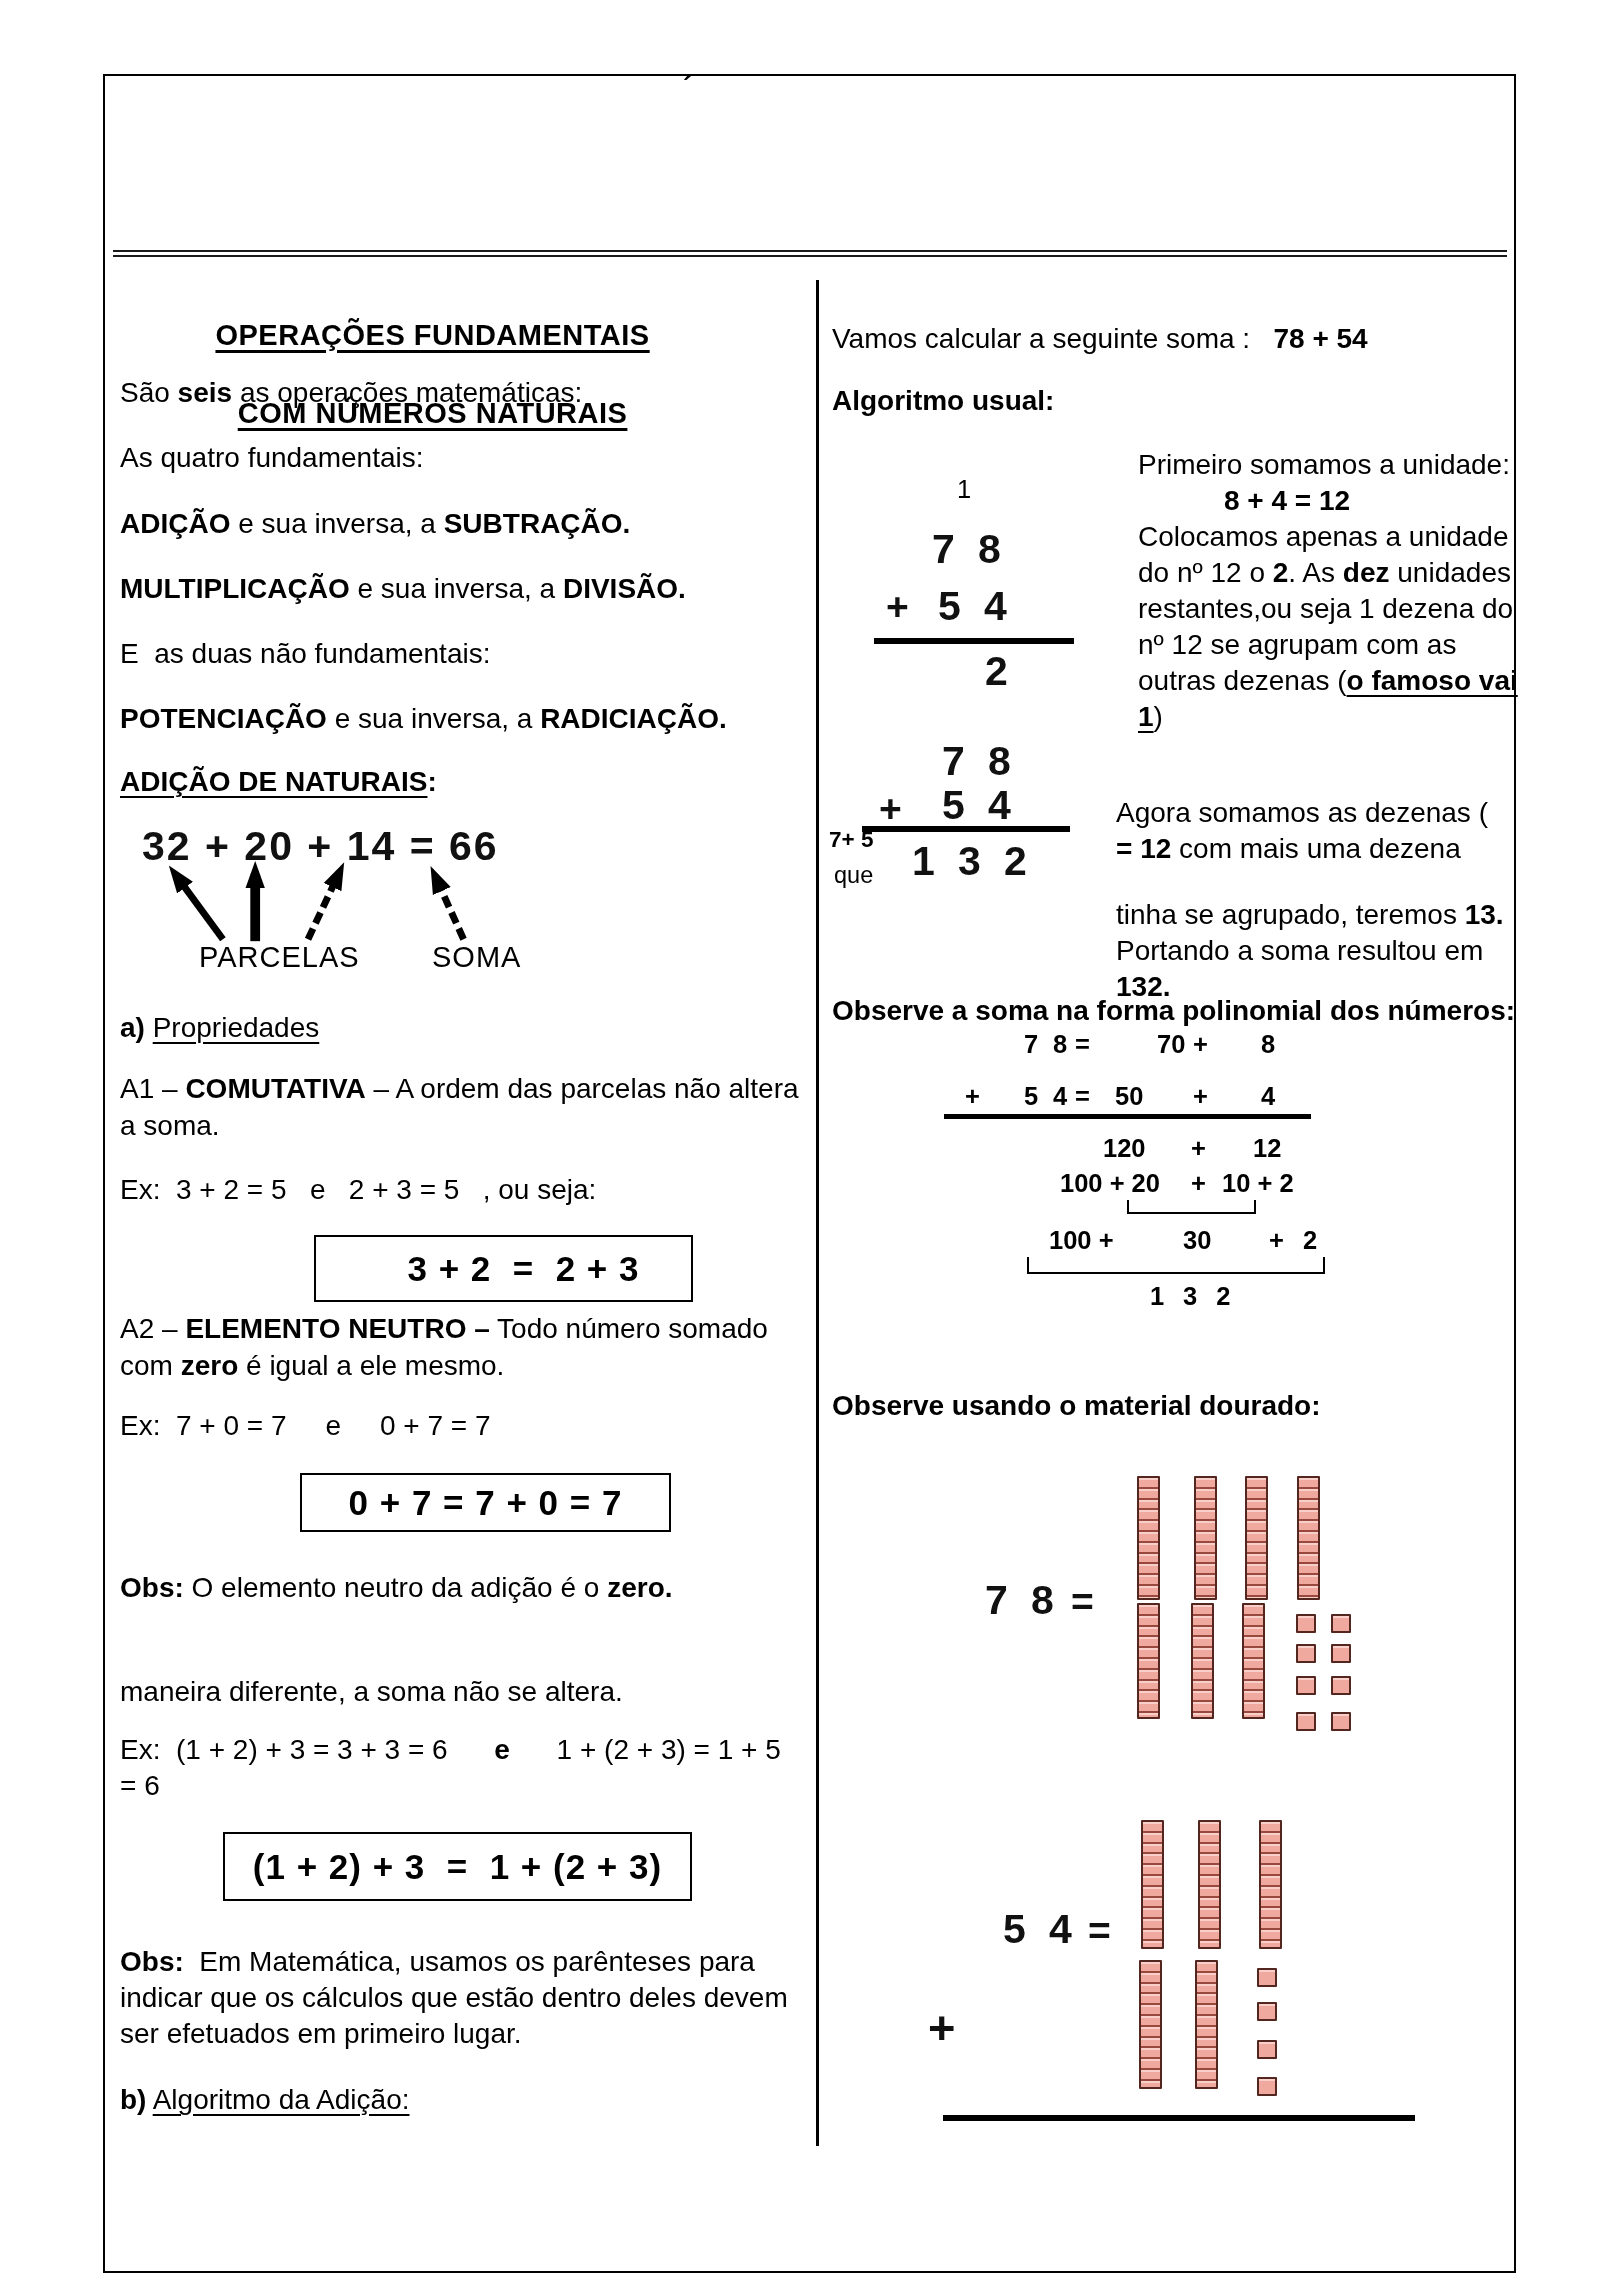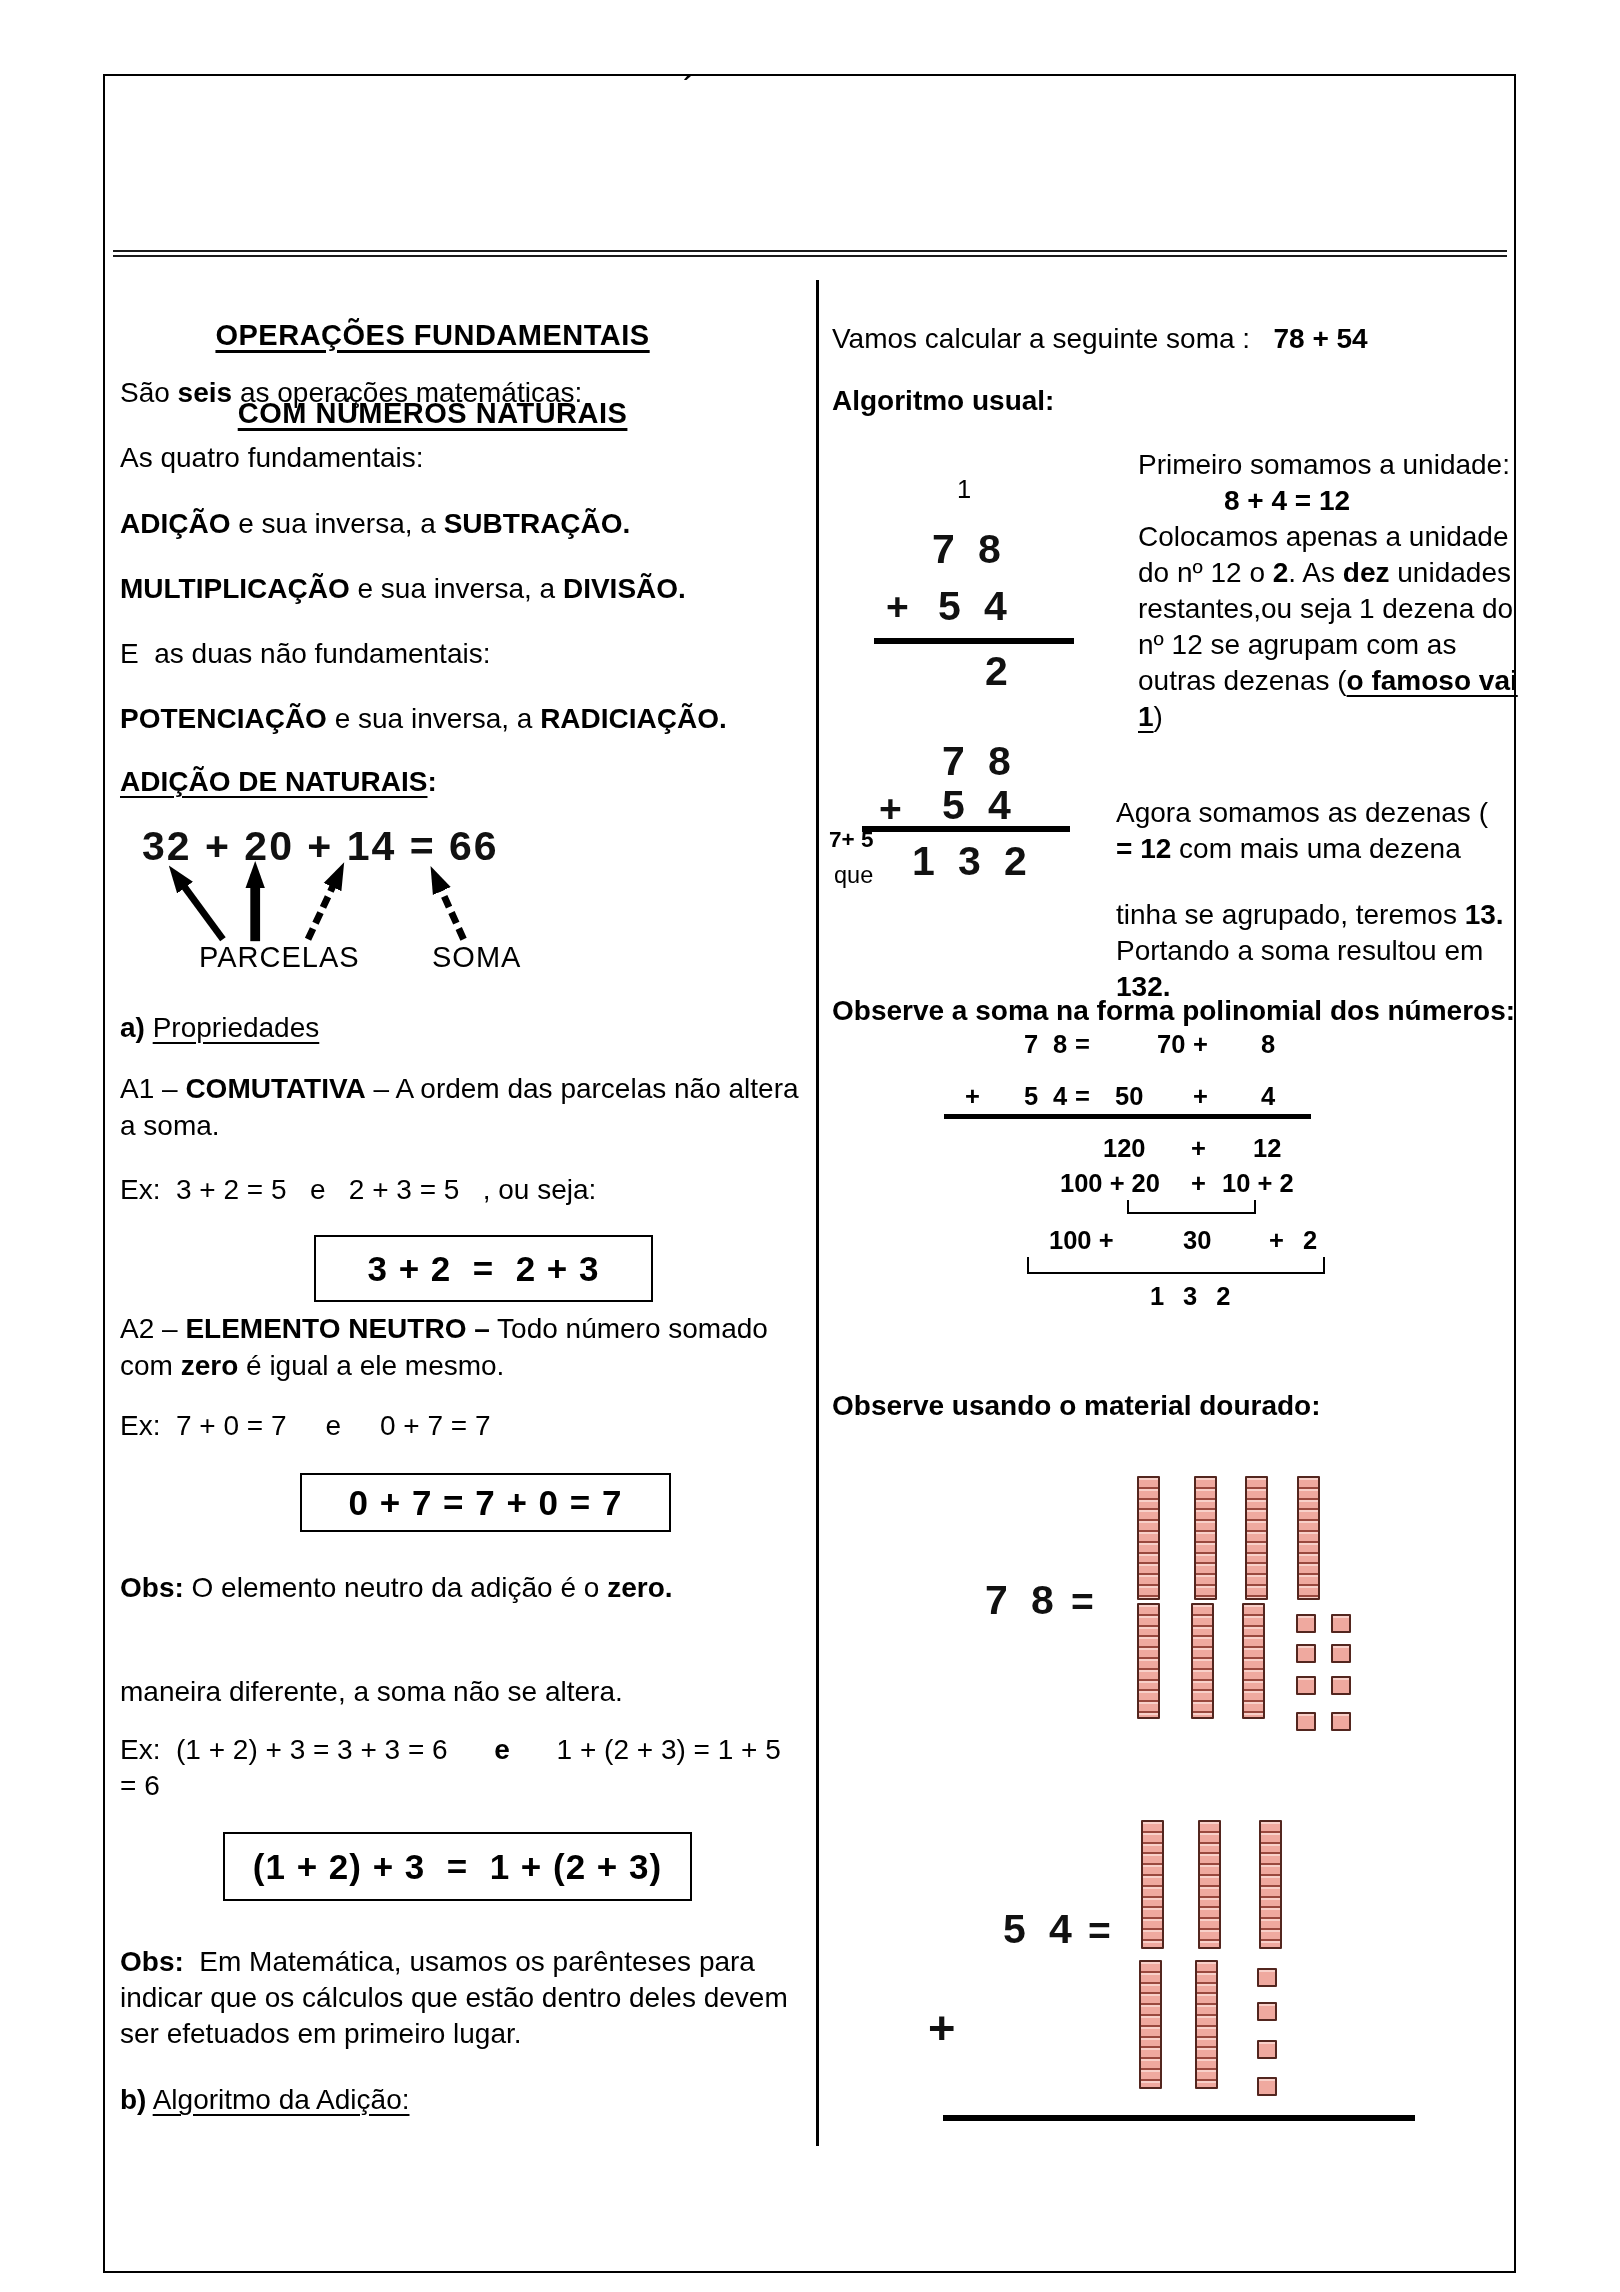--- a/index.html
+++ b/index.html
@@ -74,21 +74,21 @@
   <span class="lbl" style="left:199px;top:941px;">PARCELAS</span>
   <span class="lbl" style="left:432px;top:941px;">SOMA</span>
 
   <div class="t" style="left:120px;top:1010px;"><b>a)</b><span> </span><span class="u">Propriedades</span></div>
 
   <div class="t" style="left:120px;top:1071px;"><span>A1 – </span><b>COMUTATIVA</b><span> – A ordem das parcelas não altera</span></div>
   <div class="t" style="left:120px;top:1108px;">a soma.</div>
 
   <div class="t" style="left:120px;top:1172px;">Ex:  3 + 2 = 5   e   2 + 3 = 5   , ou seja:</div>
 
-  <div class="eqbox" style="left:314px;top:1235px;width:335px;height:63px;">3 + 2  =  2 + 3</div>
+  <div class="eqbox" style="left:314px;top:1235px;width:335px;height:63px;padding-left:40px;">3 + 2  =  2 + 3</div>
 
   <div class="t" style="left:120px;top:1311px;"><span>A2 – </span><b>ELEMENTO NEUTRO –</b><span> Todo número somado</span></div>
   <div class="t" style="left:120px;top:1348px;"><span>com </span><b>zero</b><span> é igual a ele mesmo.</span></div>
 
   <div class="t" style="left:120px;top:1408px;">Ex:  7 + 0 = 7     e     0 + 7 = 7</div>
 
   <div class="eqbox" style="left:300px;top:1473px;width:367px;height:55px;">0 + 7 = 7 + 0 = 7</div>
 
   <div class="t" style="left:120px;top:1570px;"><b>Obs:</b><span> O elemento neutro da adição é o </span><b>zero.</b></div>
 

